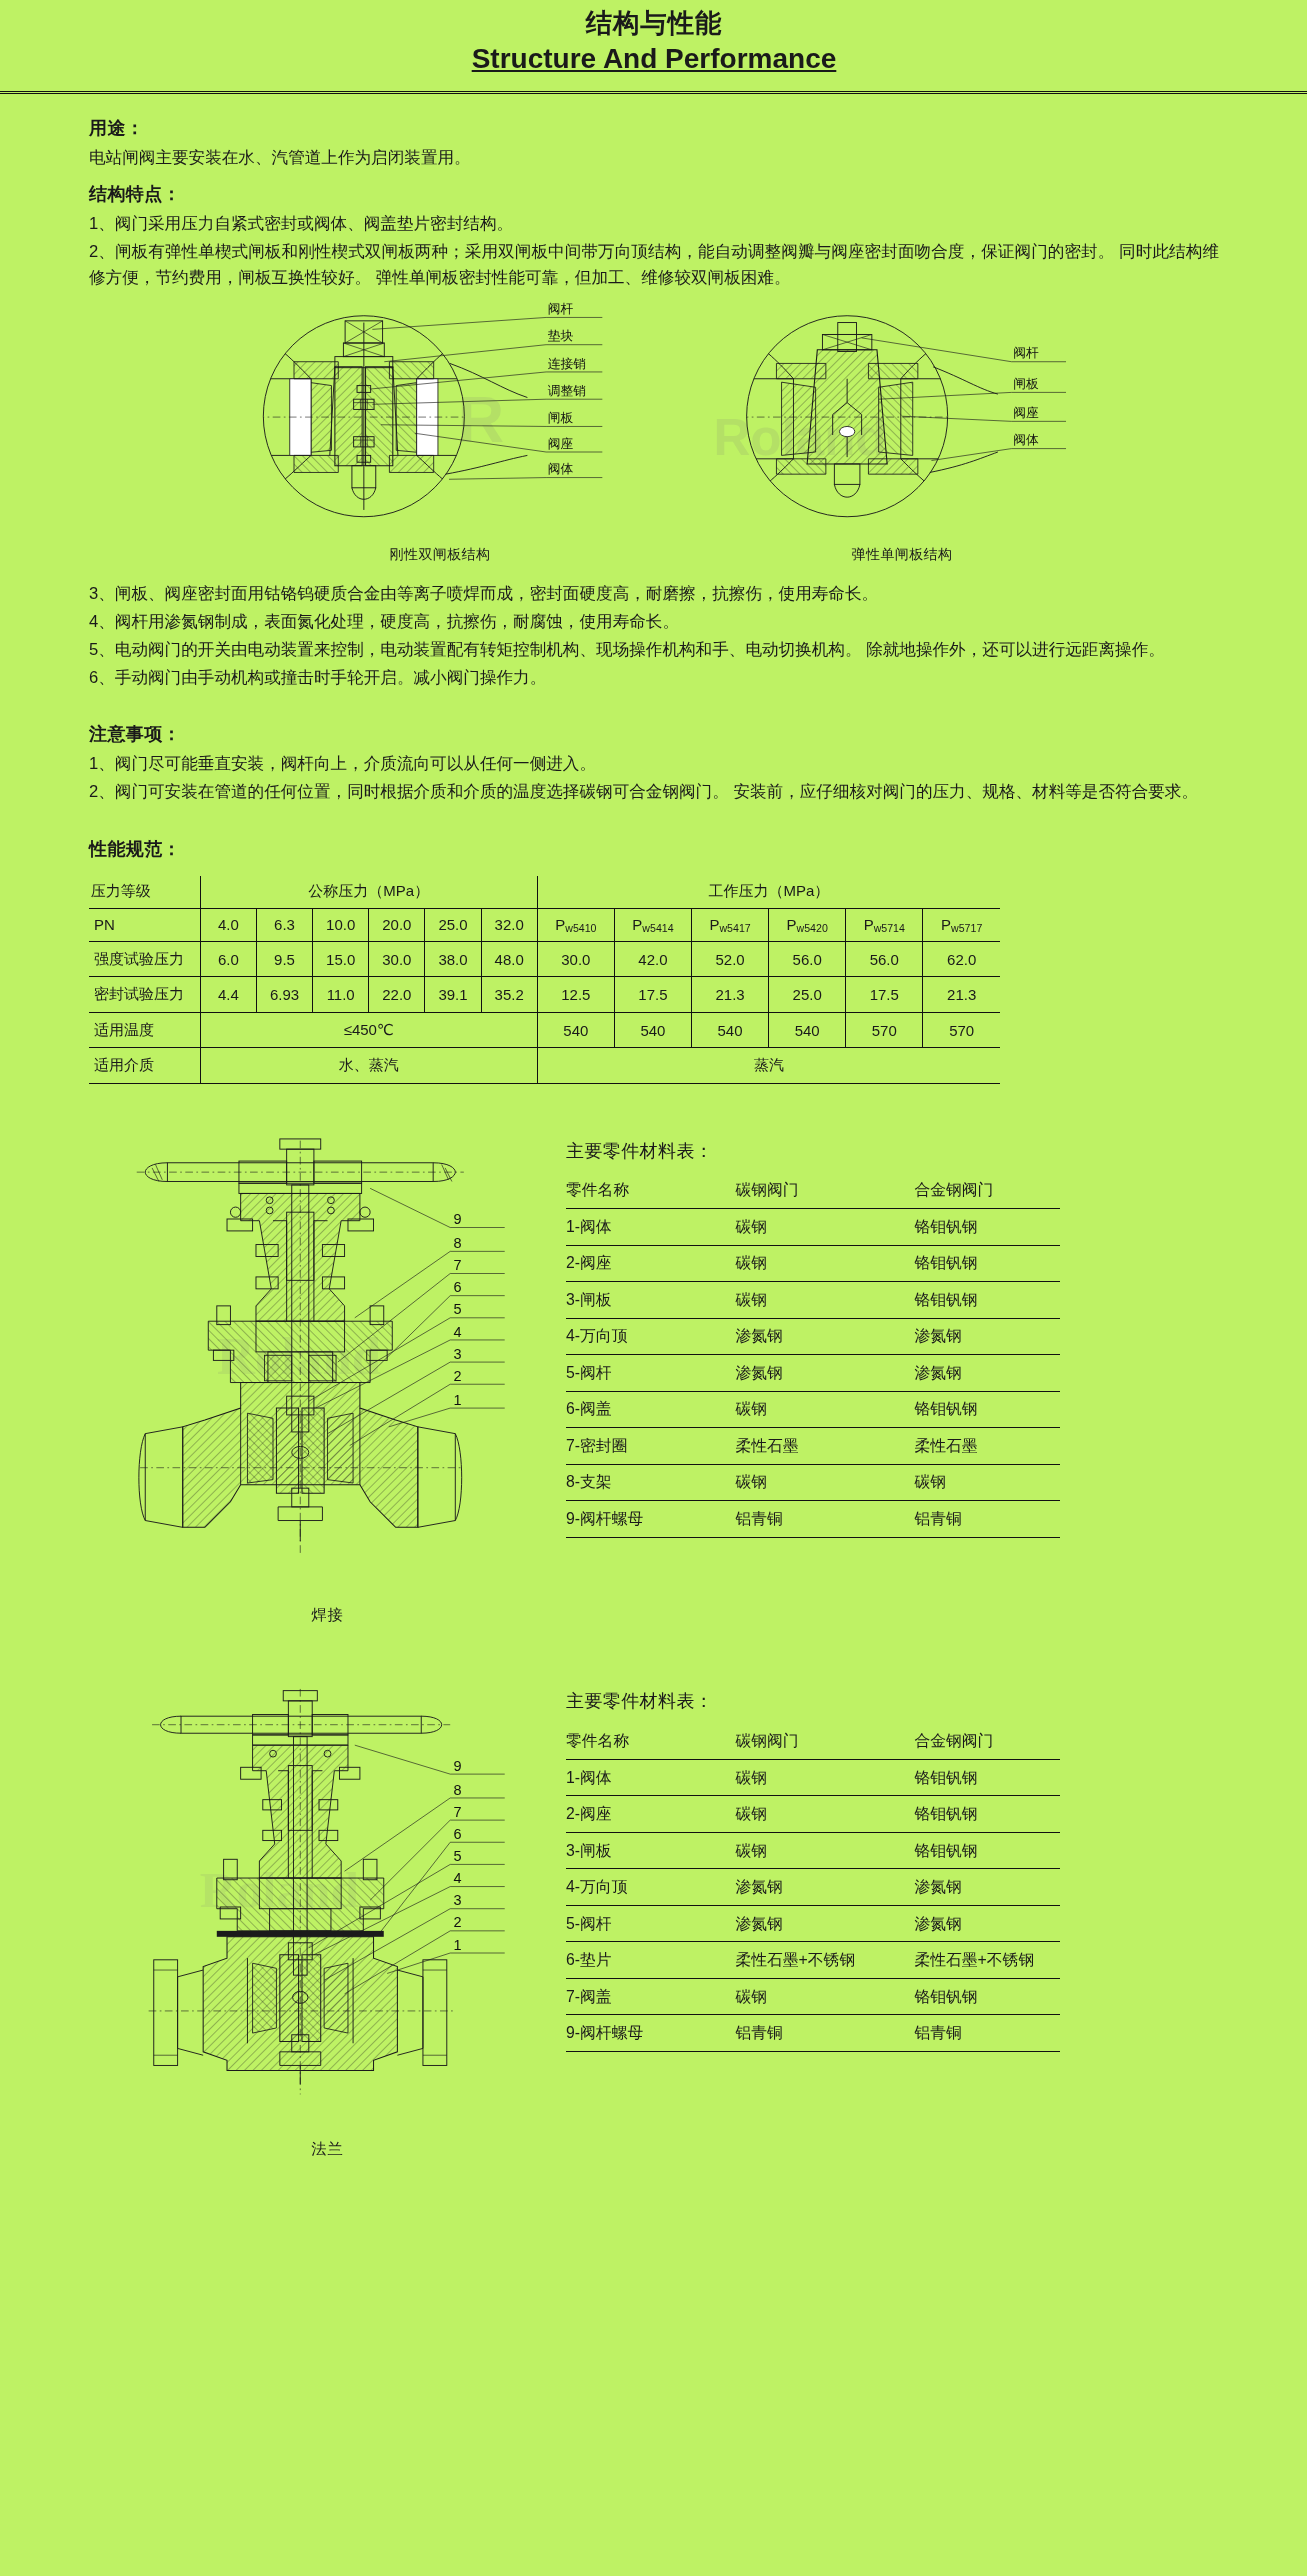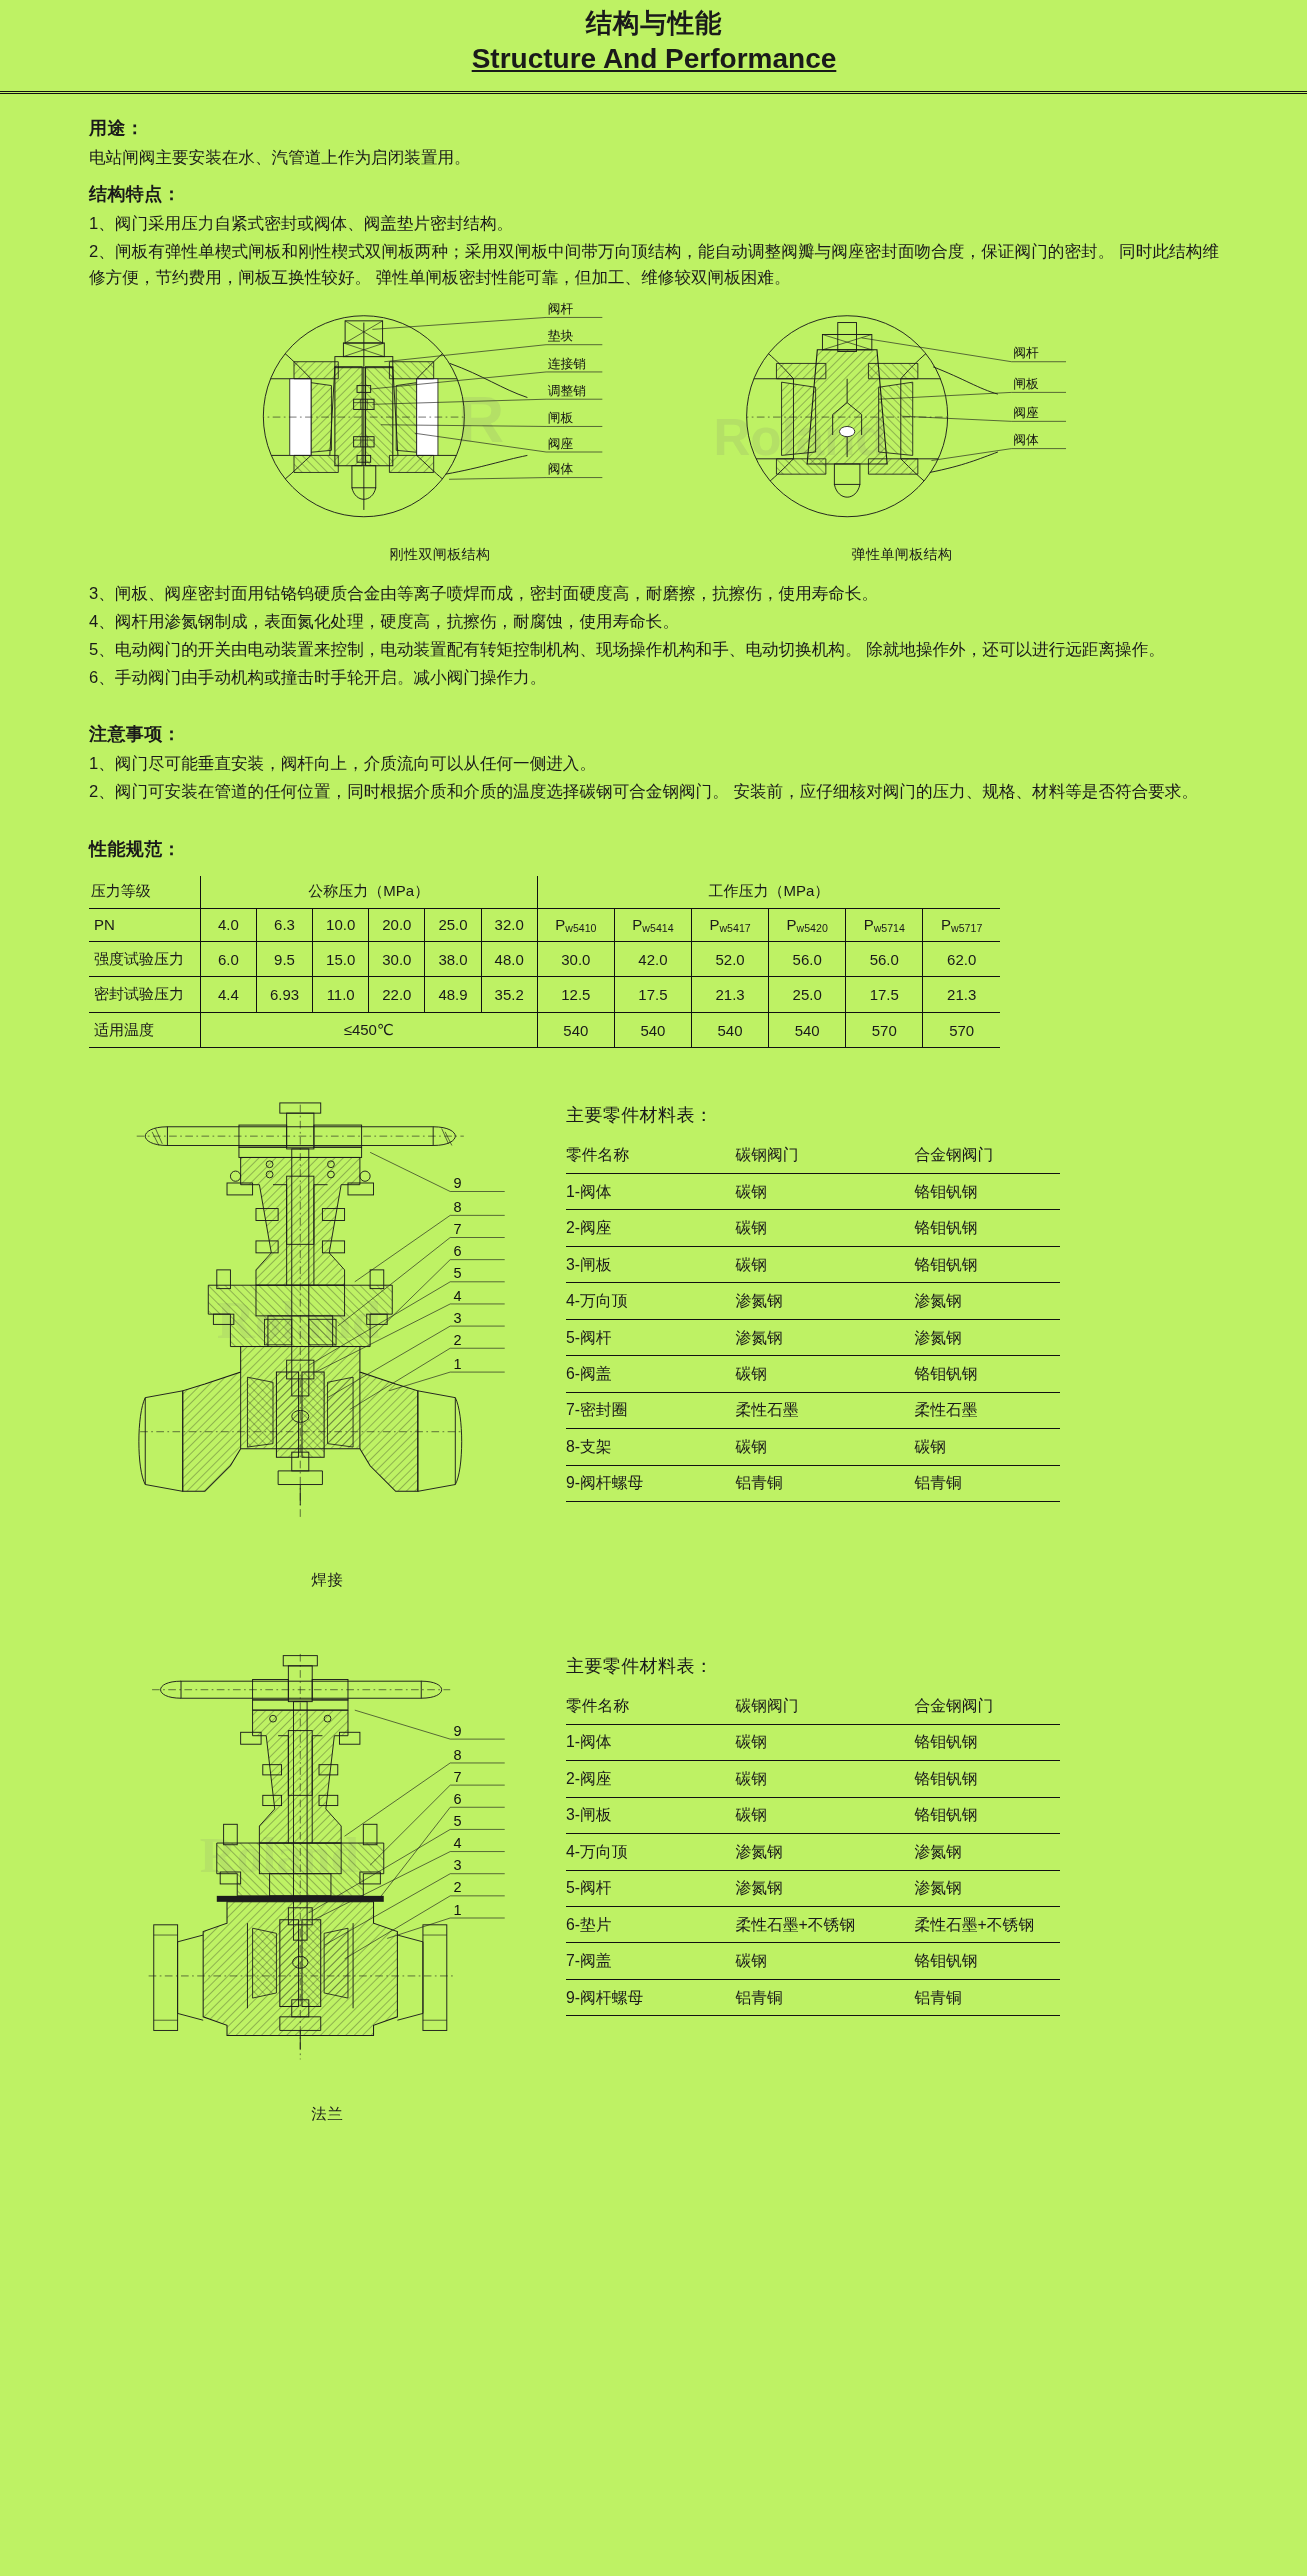--- a/index.html
+++ b/index.html
@@ -352,41 +352,46 @@
         <td class="wide">56.0</td>
         <td class="wide no-vert-right">62.0</td>
       </tr>
 
       <tr>
         <td class="lbl">密封试验压力</td>
         <td class="num">4.4</td>
         <td class="num">6.93</td>
         <td class="num">11.0</td>
         <td class="num">22.0</td>
-        <td class="num">48.9</td>
+        <td class="num">39.1</td>
         <td class="num">35.2</td>
         <td class="wide">12.5</td>
         <td class="wide">17.5</td>
         <td class="wide">21.3</td>
         <td class="wide">25.0</td>
         <td class="wide">17.5</td>
         <td class="wide no-vert-right">21.3</td>
       </tr>
 
       <tr>
         <td class="lbl">适用温度</td>
         <td colspan="6">≤450℃</td>
         <td class="wide">540</td>
         <td class="wide">540</td>
         <td class="wide">540</td>
         <td class="wide">540</td>
         <td class="wide">570</td>
         <td class="wide no-vert-right">570</td>
       </tr>
 
+      <tr>
+        <td class="lbl">适用介质</td>
+        <td colspan="6">水、蒸汽</td>
+        <td colspan="6" class="no-vert-right">蒸汽</td>
+      </tr>
     </tbody>
       </table>
   </div>
 
   <div class="gap-md"></div>
 
   <div class="parts-block" style="margin-top:24px;">
     <div class="drawing-col">
       <svg width="443" height="477" viewBox="0 0 520 560">
         <defs>

